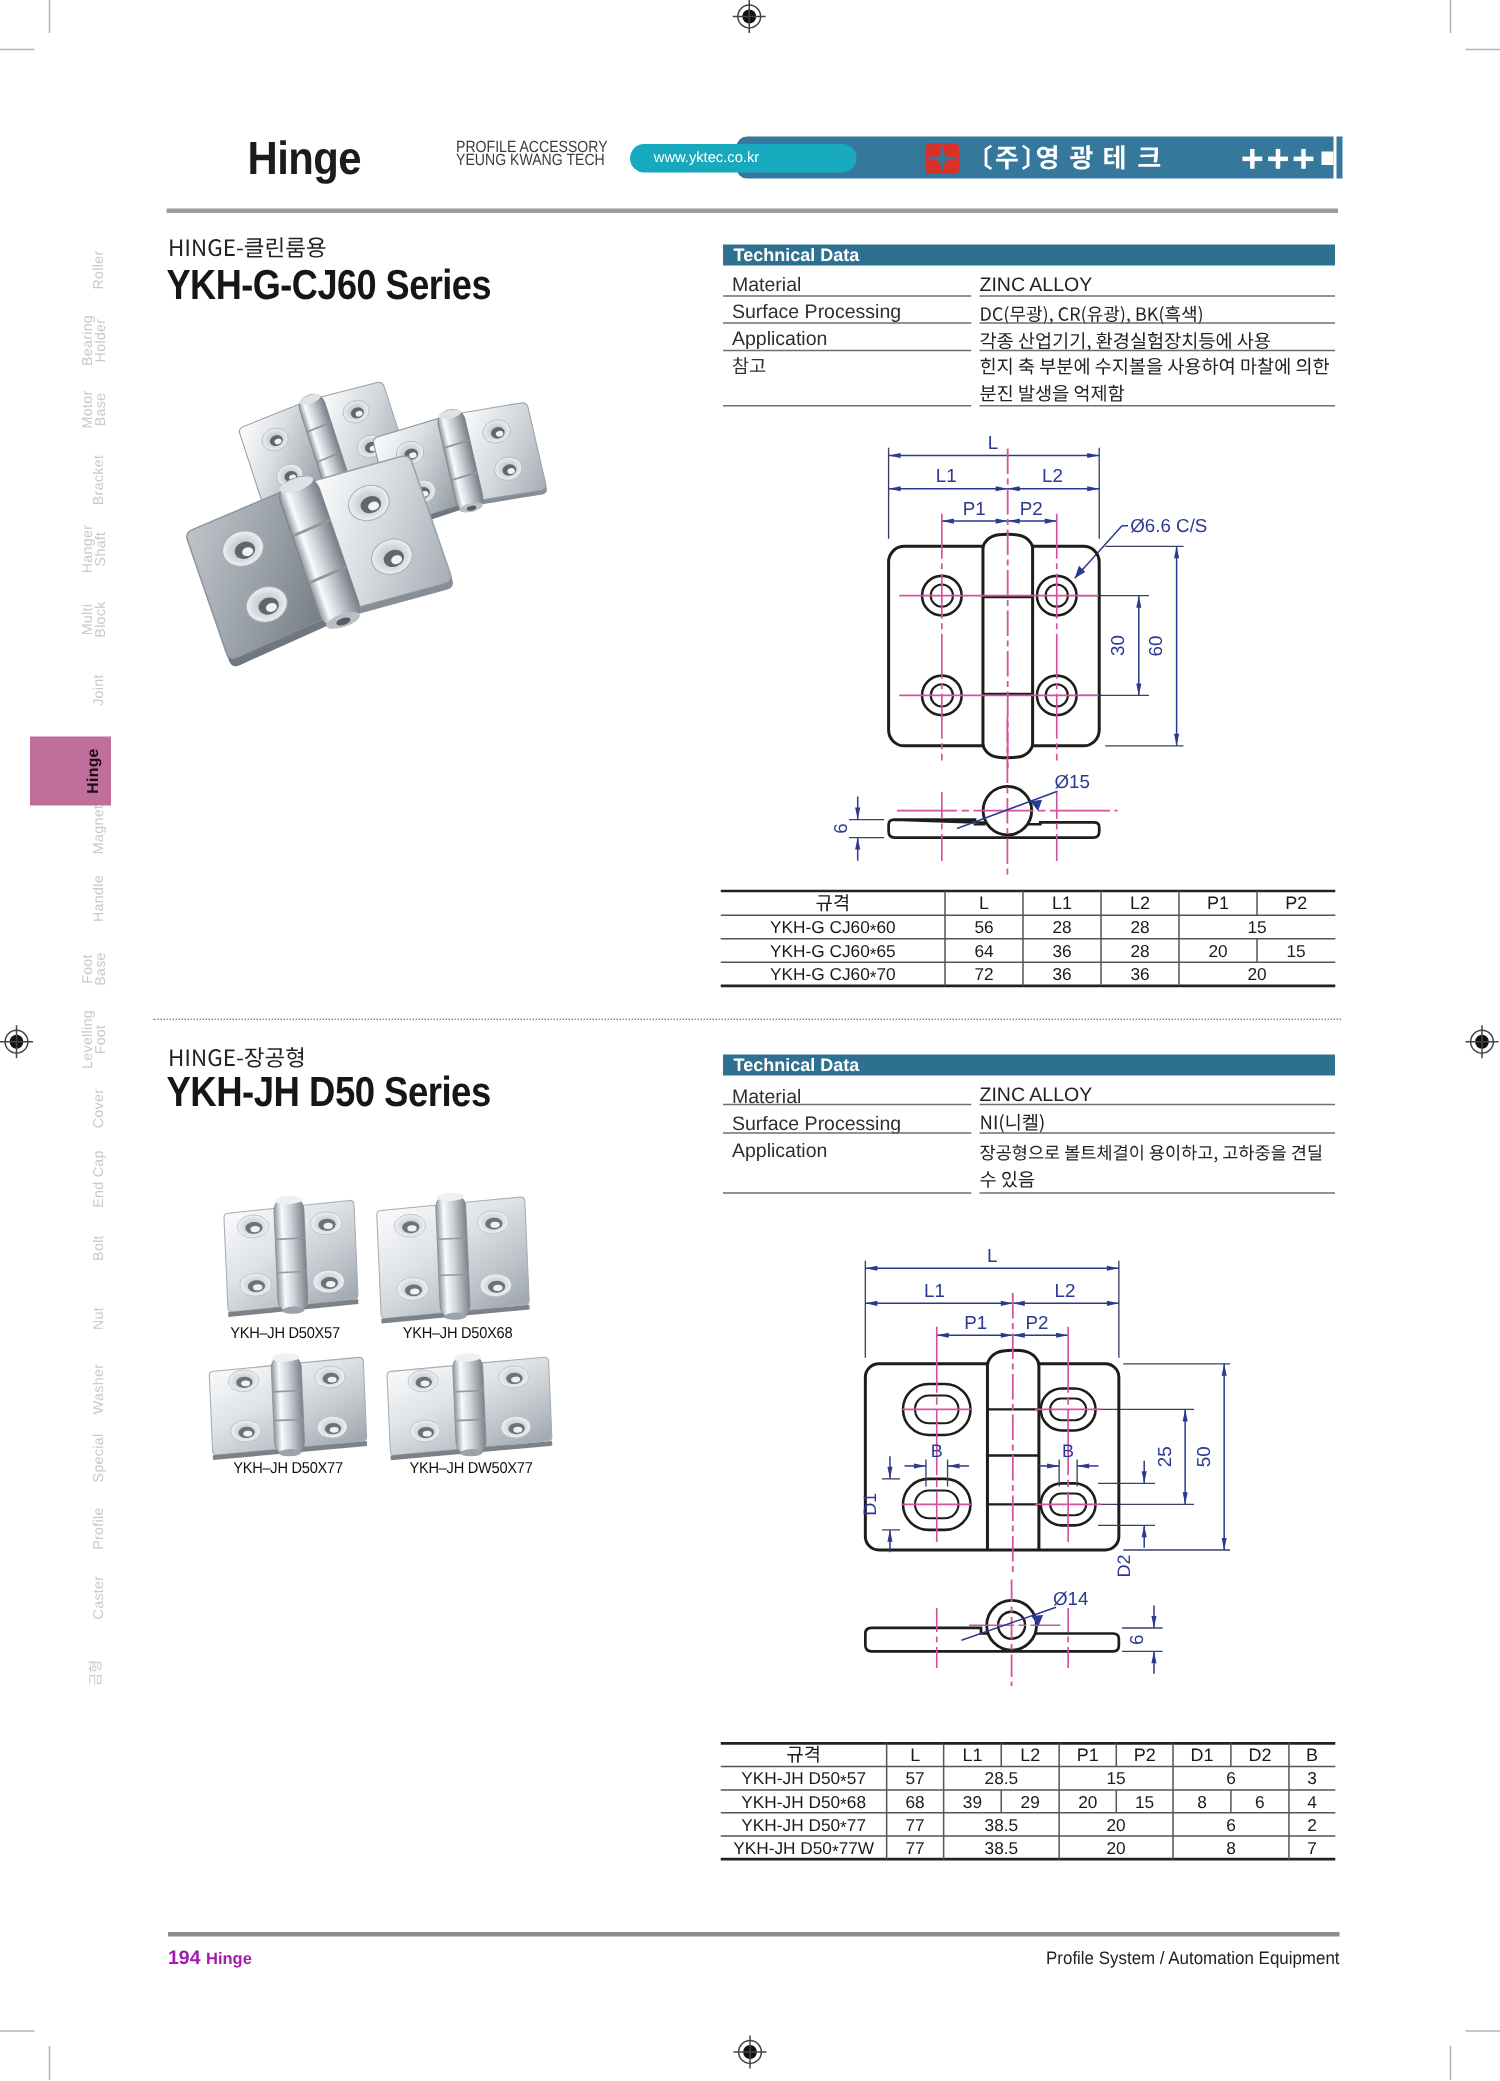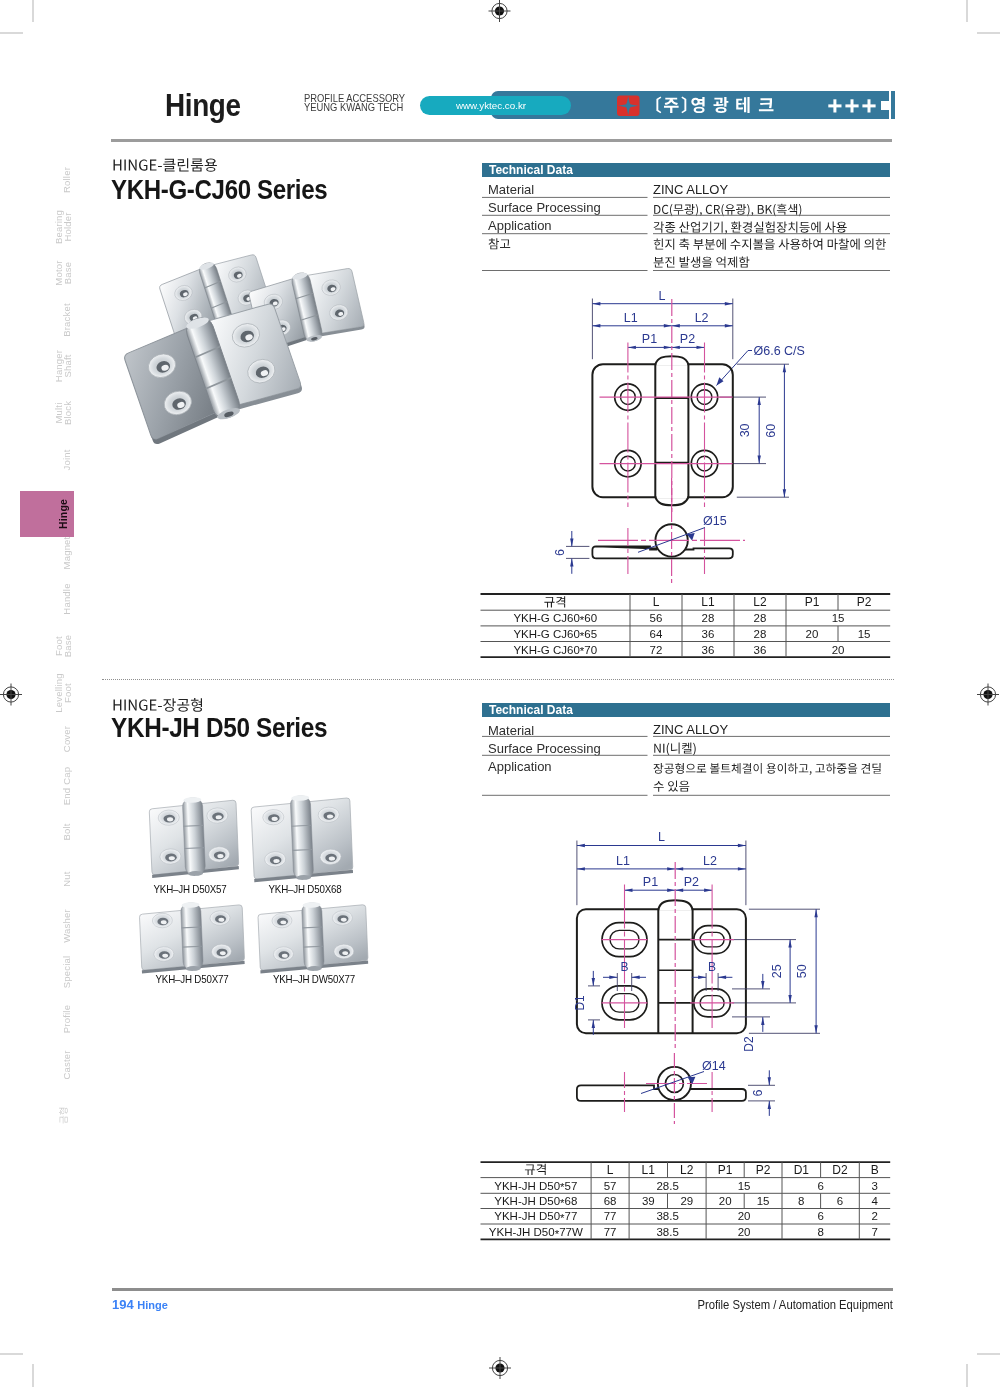--- a/index.html
+++ b/index.html
@@ -95,21 +95,21 @@
 <div class="abs" style="left:165px;top:88px;font-size:31px;font-weight:bold;color:#1c1c1c;letter-spacing:-0.4px;transform:scaleX(0.9);transform-origin:left top">Hinge</div>
 
 <div class="abs" style="left:304px;top:93.5px;font-size:10.8px;line-height:9.3px;color:#3c3c3c;transform:scaleX(0.87);transform-origin:left top">PROFILE ACCESSORY<br>YEUNG KWANG TECH</div>
 
 <div class="abs" style="left:490.8px;top:91.2px;width:398.5px;height:28.3px;background:#35789b;border-radius:7px 0 0 7px"></div>
 
 <div class="abs" style="left:881.2px;top:100.7px;width:8.2px;height:9.5px;background:#fff"></div>
 <div class="abs" style="left:891.1px;top:91.2px;width:3.6px;height:28.3px;background:#35789b"></div>
 
 <div class="abs" style="left:419.5px;top:96px;width:151px;height:19px;background:#17aabf;border-radius:9.5px"></div>
-<div class="abs" style="left:420px;top:96px;width:151px;height:19px;line-height:19px;text-align:center;color:#fff;font-size:9.8px;text-indent:-9px">www.yktec.co.kr</div>
+<div class="abs" style="left:400px;top:96px;width:151px;height:19px;line-height:19px;text-align:center;color:#fff;font-size:9.8px;text-indent:-9px">www.yktec.co.kr</div>
 
 <svg class="abs" style="left:615px;top:93px" width="28" height="26" viewBox="0 0 28 26">
     <rect x="2" y="2.5" width="22.5" height="20.5" rx="3" fill="#d8312c"></rect>
     <path d="M13.2,3.2 Q14.4,10.2 15.2,11 Q16,11.8 23.7,12.75 Q16,13.7 15.2,14.5 Q14.4,15.3 13.2,22.3 Q12,15.3 11.2,14.5 Q10.4,13.7 2.7,12.75 Q10.4,11.8 11.2,11 Q12,10.2 13.2,3.2 Z" fill="#35789b"></path>
   </svg>
 
 <svg class="abs" style="left:655px;top:90px" width="140" height="30" viewBox="0 0 140 30">
     <path transform="translate(0,21.5)" d="M1.4 -0.8 5.5 1.8 6.3 0.4 3.3 -1.5V-11.7L6.3 -13.7L5.5 -15L1.4 -12.4Z M10.3 -13.7V-11.9H14.9C14.7 -10.4 13 -8.8 9.7 -8.4L10.5 -6.6C13.4 -7 15.3 -8.2 16.3 -9.8C17.2 -8.2 19.2 -7 22 -6.6L22.9 -8.4C19.6 -8.8 17.9 -10.4 17.7 -11.9H22.2V-13.7ZM9 -5.7V-3.8H15.1V1.5H17.4V-3.8H23.6V-5.7Z M31.3 -0.8 27.2 1.8 26.4 0.4 29.4 -1.5V-11.7L26.4 -13.7L27.2 -15L31.3 -12.4Z M40.5 -11.8C41.7 -11.8 42.6 -11 42.6 -9.8C42.6 -8.5 41.7 -7.8 40.5 -7.8C39.4 -7.8 38.5 -8.5 38.5 -9.8C38.5 -11 39.4 -11.8 40.5 -11.8ZM44.1 -4.8C40.7 -4.8 38.6 -3.6 38.6 -1.6C38.6 0.4 40.7 1.5 44.1 1.5C47.5 1.5 49.6 0.4 49.6 -1.6C49.6 -3.6 47.5 -4.8 44.1 -4.8ZM44.1 -3C46.2 -3 47.4 -2.6 47.4 -1.6C47.4 -0.7 46.2 -0.2 44.1 -0.2C42 -0.2 40.9 -0.7 40.9 -1.6C40.9 -2.6 42 -3 44.1 -3ZM44.7 -10.6H47.3V-8.9H44.7C44.8 -9.2 44.8 -9.5 44.8 -9.8C44.8 -10.1 44.8 -10.3 44.7 -10.6ZM47.3 -14.6V-12.5H43.7C42.9 -13.3 41.8 -13.7 40.5 -13.7C38.1 -13.7 36.3 -12.1 36.3 -9.8C36.3 -7.5 38.1 -5.8 40.5 -5.8C41.8 -5.8 42.9 -6.3 43.7 -7H47.3V-5.1H49.6V-14.6Z M66.1 -4.6C62.6 -4.6 60.5 -3.4 60.5 -1.5C60.5 0.4 62.6 1.5 66.1 1.5C69.5 1.5 71.6 0.4 71.6 -1.5C71.6 -3.4 69.5 -4.6 66.1 -4.6ZM66.1 -2.8C68.1 -2.8 69.3 -2.4 69.3 -1.5C69.3 -0.7 68.1 -0.3 66.1 -0.3C64 -0.3 62.9 -0.7 62.9 -1.5C62.9 -2.4 64 -2.8 66.1 -2.8ZM59.4 -13.7V-11.9H65.3C65.3 -11 65.3 -9.9 65 -8.6L67.2 -8.4C67.6 -10.2 67.6 -11.6 67.6 -12.6V-13.7ZM58.6 -5.4C61.5 -5.4 65.2 -5.5 68.5 -6L68.3 -7.7C66.8 -7.5 65.2 -7.4 63.6 -7.3V-10.1H61.3V-7.3L58.4 -7.3ZM69.2 -14.6V-4.8H71.5V-8.7H73.4V-10.6H71.5V-14.6Z M92.4 -14.6V1.5H94.6V-14.6ZM89 -14.3V-8.7H87.3V-6.9H89V0.8H91.2V-14.3ZM81.2 -12.8V-2H82.3C84.6 -2 86.2 -2 88 -2.3L87.8 -4.2C86.3 -3.9 85.1 -3.9 83.4 -3.9V-6.7H86.6V-8.5H83.4V-11H87.2V-12.8Z M103.9 -2.2V-0.3H118.5V-2.2ZM105.5 -13.2V-11.3H114.7C114.7 -10.5 114.7 -9.6 114.7 -8.7L105.1 -8.4L105.4 -6.6L114.6 -7C114.5 -5.9 114.3 -4.8 114 -3.4L116.3 -3.2C117 -6.7 117 -9 117 -11.3V-13.2Z" fill="#fff"></path>
   </svg>
 
@@ -702,15 +702,15 @@
     <text x="535.8" y="1235.9" font-size="11.5" fill="#1a1a1a" text-anchor="middle">YKH-JH D50<tspan dy="1.8">*</tspan><tspan dy="-1.8">​</tspan>77W</text>
     <text x="610.1" y="1235.9" font-size="11.5" fill="#1a1a1a" text-anchor="middle">77</text>
     <text x="667.6" y="1235.9" font-size="11.5" fill="#1a1a1a" text-anchor="middle">38.5</text>
     <text x="744.05" y="1235.9" font-size="11.5" fill="#1a1a1a" text-anchor="middle">20</text>
     <text x="820.65" y="1235.9" font-size="11.5" fill="#1a1a1a" text-anchor="middle">8</text>
     <text x="874.75" y="1235.9" font-size="11.5" fill="#1a1a1a" text-anchor="middle">7</text>
   </svg>
 
 <div class="abs" style="left:112px;top:1288.4px;width:780.6px;height:2.4px;background:#8d8d8d"></div>
 
-<div class="abs" style="left:112px;top:1297px;font-size:13px;font-weight:bold;color:#3b82f6">194 <span style="font-size:11px">Hinge</span></div>
+<div class="abs" style="left:112px;top:1297px;font-size:13px;font-weight:bold;color:#a21caf">194 <span style="font-size:11px">Hinge</span></div>
 
 <div class="abs" style="left:593px;top:1298px;width:300px;text-align:right;font-size:12px;color:#222;transform:scaleX(0.94);transform-origin:right top">Profile System / Automation Equipment</div>
 
 </body></html>

